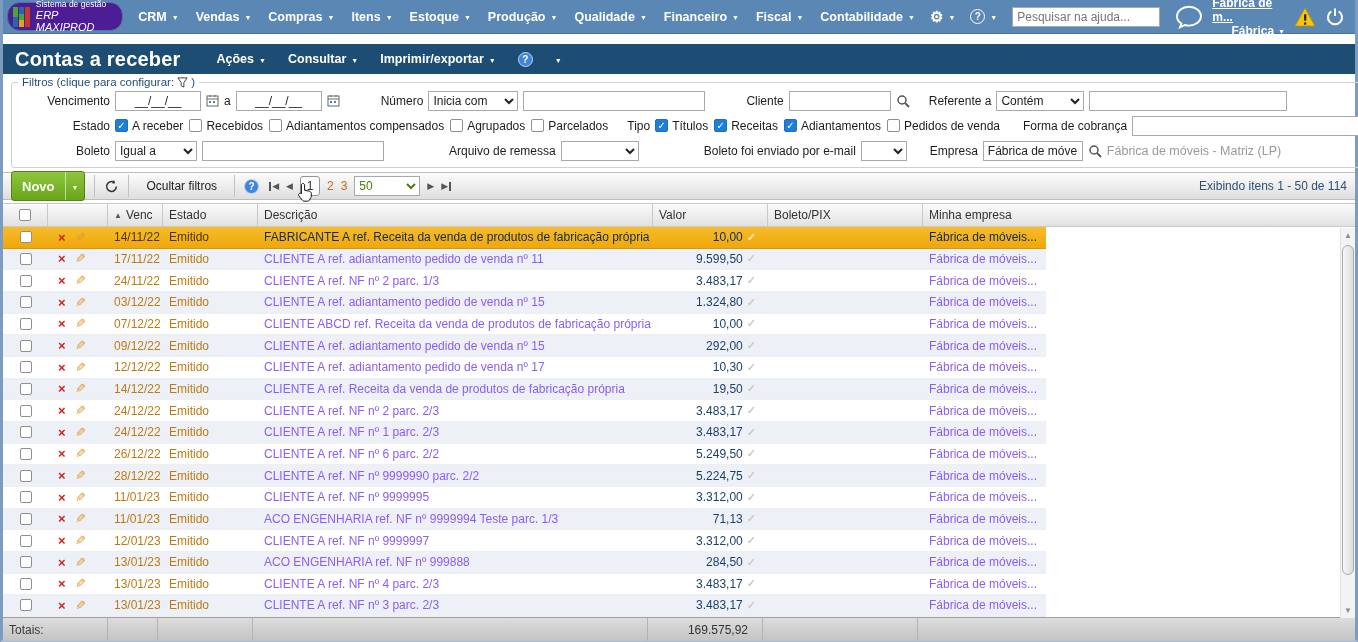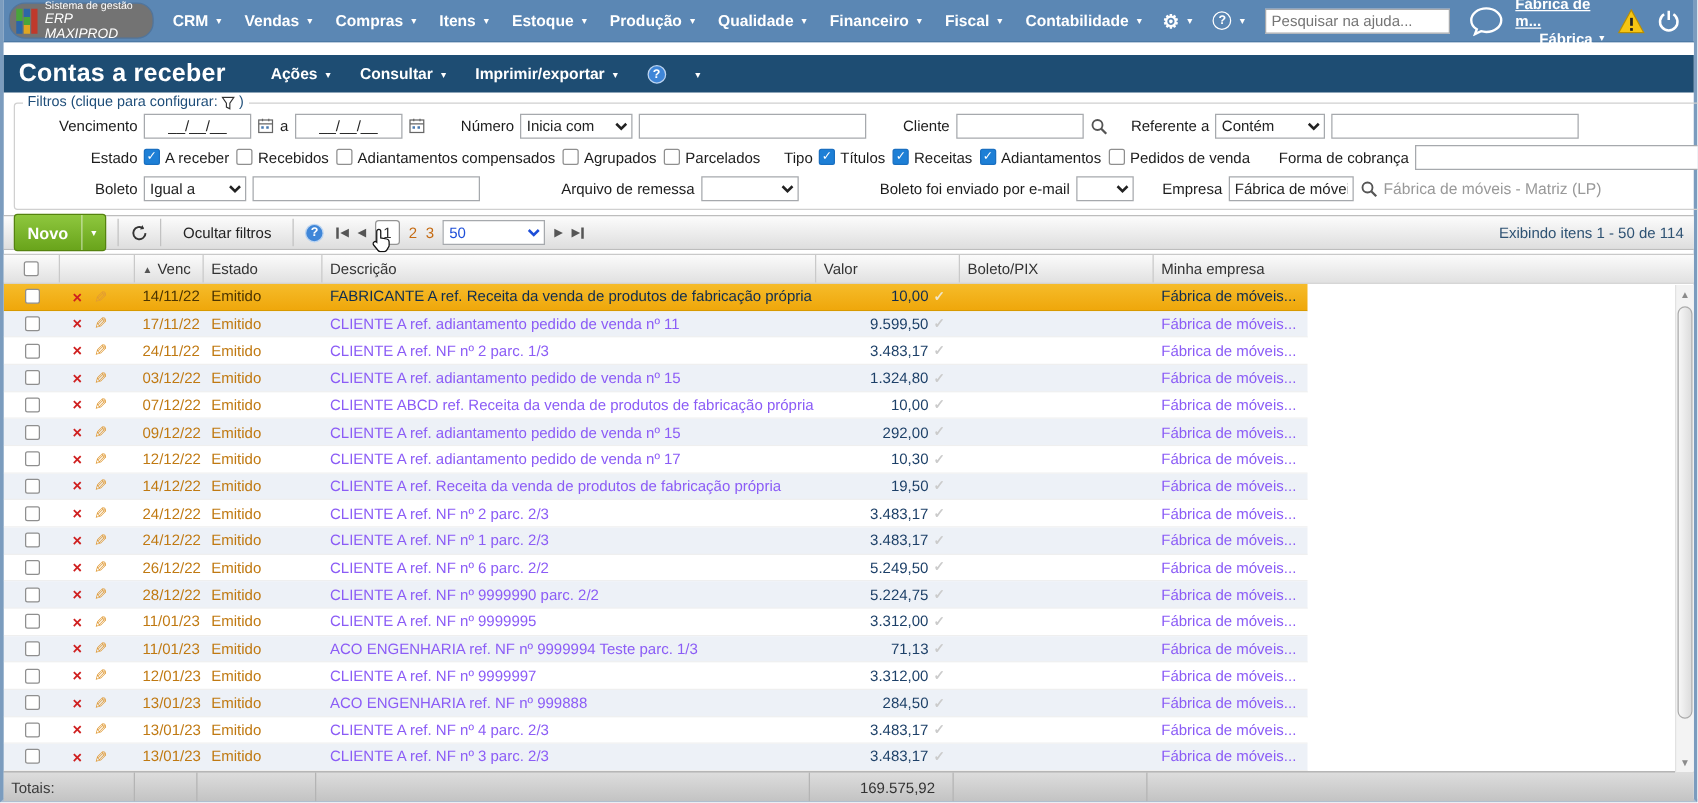--- a/index.html
+++ b/index.html
@@ -3,21 +3,21 @@
 <meta charset="utf-8">
 <style>
   *{margin:0;padding:0;box-sizing:border-box}
   html,body{width:1358px;height:642px;overflow:hidden;background:#fff;
     font-family:"Liberation Sans",sans-serif;}
   .app{width:1358px;height:642px;border-left:3px solid #7b9cbe;border-right:3px solid #7b9cbe;
     border-bottom:3px solid #a8bdd3;display:flex;flex-direction:column;background:#fff;position:relative}
   
   .topbar{height:34px;background:#5b87b4;border-bottom:1px solid #49759f;display:flex;align-items:center;
     padding:0 10px 0 4px;gap:15px;flex:none}
-  .logo{display:flex;align-items:center;gap:6px;background:#737373;border:1px solid #51759c;border-radius:13px;
+  .logo{display:flex;align-items:center;gap:6px;background:#4c1d95;border:1px solid #51759c;border-radius:13px;
     padding:2px 8px 2px 5px;height:29px;cursor:pointer}
   .logo-bars{width:18px;height:20px;display:flex;gap:1px}
   .logo-bars i{flex:1}
   .lb1{background:linear-gradient(#49a53b 0 48%,#2d66a8 48%)}
   .lb2{background:linear-gradient(#2d66a8 0 34%,#49a53b 34% 66%,#e0a622 66%)}
   .lb3{background:#c0392b}
   .logo-t1{font-size:8.5px;color:#fff;line-height:9px}
   .logo-t2{font-size:11px;color:#fff;font-weight:normal;font-style:italic;line-height:12px}
   .m-item{color:#fff;font-weight:bold;font-size:12.5px;display:flex;align-items:center;gap:5px;cursor:pointer;white-space:nowrap}
   .caret{font-size:7px;line-height:7px;padding-top:2px}
@@ -46,39 +46,39 @@
   input[type=text]{height:20px;border:1px solid #a6a9ad;font-size:12px;padding:1px 4px;color:#222}
   select{height:20px;border:1px solid #a6a9ad;font-size:12px;color:#222;background:#fff}
   .w-date{width:86px;text-align:center;color:#333}
   .w-num-op{width:90px}.w-num{width:182px}.w-cli{width:102px}.w-ref-op{width:88px}.w-ref{width:198px}
   .w-forma{width:462px}.w-bol-op{width:82px}.w-bol{width:182px}.w-arq{width:78px}.w-mail{width:46px}.w-emp{width:100px}
   .checks{display:flex;align-items:center;gap:6px}
   .check-item{display:flex;align-items:center;gap:4px;cursor:pointer;white-space:nowrap}
   .cb{width:13px;height:13px;border:1px solid #8f8f8f;border-radius:2px;background:#fff;flex:none;
     display:flex;align-items:center;justify-content:center;font-size:10px;color:#fff;line-height:10px}
   .cb.on{background:#1d7fd6;border-color:#1a6fc0}
-  .ml14{margin-left:14px}.ml18{margin-left:18px}.ml24{margin-left:24px}.ml60{margin-left:60px}
+  .ml14{margin-left:14px}.ml18{margin-left:18px}.ml24{margin-left:36px}.ml60{margin-left:60px}
   .hint{color:#999;font-size:12.5px;white-space:nowrap}
   .icon-btn{display:inline-flex;align-items:center;cursor:pointer}
   
   .toolbar{height:28px;margin-top:2px;display:flex;align-items:center;border-top:1px solid #bdbdbd;
     border-bottom:1px solid #bdbdbd;background:linear-gradient(#fcfcfc,#dedede);padding:0 8px;gap:6px;flex:none}
   .btn-novo{display:flex;height:30px;border:1px solid #55830f;border-radius:3px;overflow:hidden;
     background:linear-gradient(#8ec73e,#69a41b);color:#fff;font-weight:bold;font-size:13px;align-items:center;cursor:pointer}
   .btn-novo .txt{padding:0 10px}
   .btn-novo .dd{border-left:1px solid rgba(255,255,255,.55);padding:0 6px;height:100%;display:flex;align-items:center}
   .sep{width:1px;height:22px;background:#c2c2c2;margin:0 3px}
   .btn-plain{font-size:12px;color:#222;padding:0 8px;cursor:pointer}
   .pager{display:flex;align-items:center;gap:7px;margin-left:4px}
   .pg-arrow{font-size:9px;color:#555;cursor:pointer;display:flex;align-items:center;gap:1px}
   .pg-bar{width:2px;height:9px;background:#555}
   .page{font-size:12px;color:#c56a11;cursor:pointer}
   .page.current{width:20px;height:20px;background:#fff;border:1px solid #949494;border-radius:3px;color:#333;
     display:flex;align-items:center;justify-content:center}
-  .pg-size{width:82px;color:#1d4ed8}
+  .pg-size{width:66px;color:#4d7c0f}
   .exibindo{margin-left:auto;font-size:12px;color:#2e5273}
   
   .grid{position:relative;margin-top:3px;flex:1}
   .thead{display:flex;height:24px;background:linear-gradient(#fbfbfb,#e1e1e1);border-top:1px solid #c9c9c9;
     border-bottom:1px solid #c9c9c9;font-size:12px;color:#333}
   .th{border-right:1px solid #c9c9c9;display:flex;align-items:center;padding:0 6px;cursor:pointer}
   .sort{font-size:8px;color:#555;margin-right:4px}
   .c-sel{width:45px;flex:none;display:flex;align-items:center;justify-content:center}
   .c-ico{width:60px;flex:none;display:flex;align-items:center;gap:9px;padding-left:10px}
   .c-venc{width:55px;flex:none}

